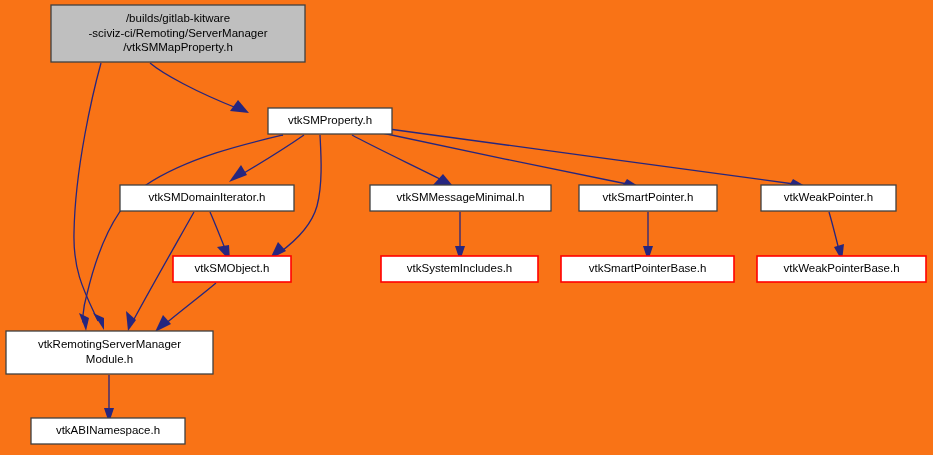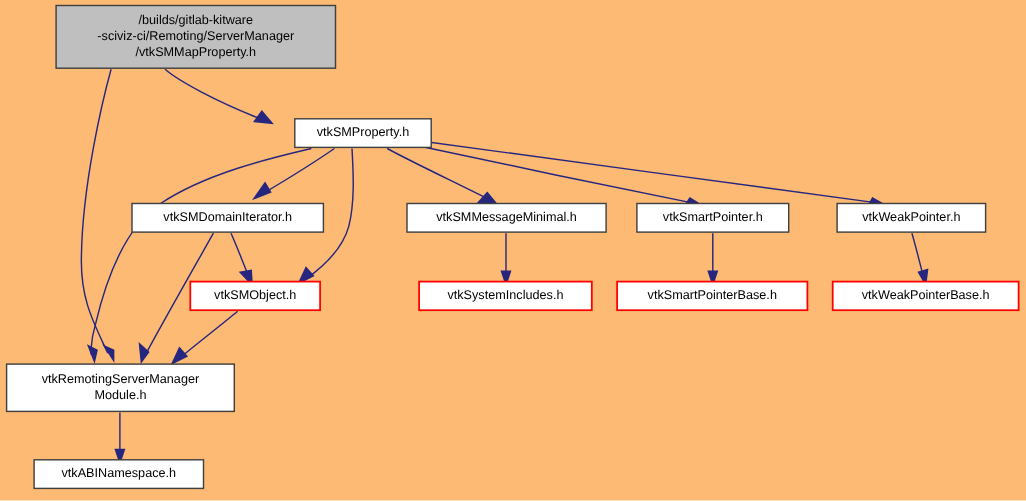--- a/index.html
+++ b/index.html
@@ -4,21 +4,21 @@
 <style>
   html, body {
     margin: 0;
     padding: 0;
     background: #ffffff;
   }
   #graph-root {
     position: relative;
     width: 933px;
     height: 455px;
-    background: #fdba74;
+    background: #f97316;
     font-family: "Liberation Sans", sans-serif;
     overflow: hidden;
   }
   svg.graph-canvas {
     position: absolute;
     left: 0;
     top: 0;
     width: 933px;
     height: 455px;
   }

